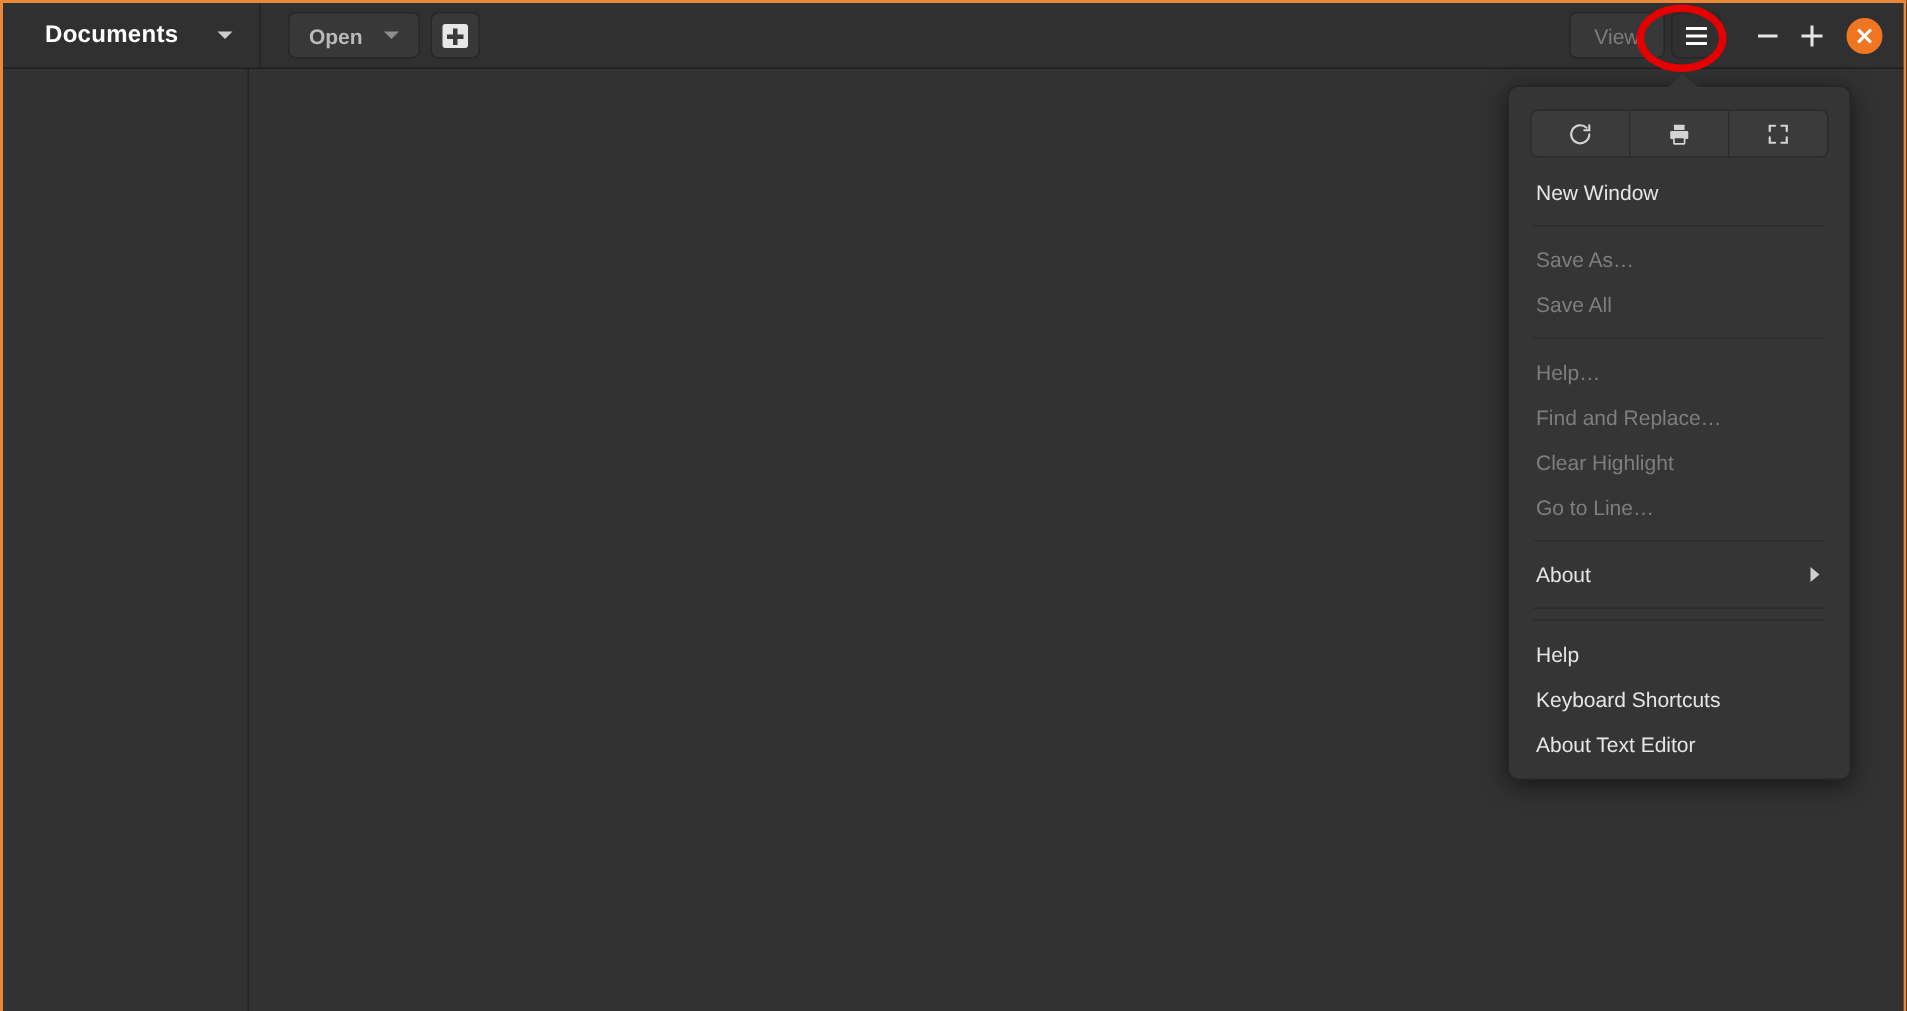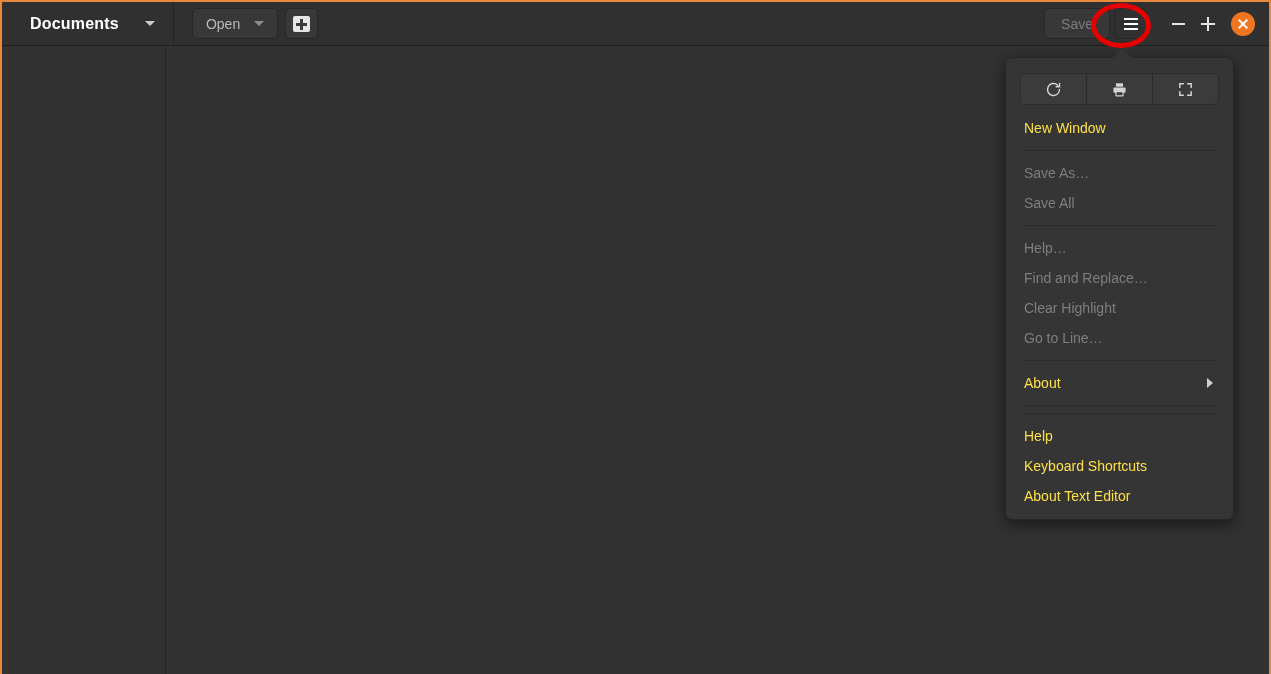--- a/index.html
+++ b/index.html
@@ -59,20 +59,21 @@
     width: 0; height: 0;
     border-left: 5px solid transparent;
     border-right: 5px solid transparent;
     border-top: 5px solid #cdcdcd;
   }
   .hb-group {
     display: flex;
     align-items: center;
     gap: 7px;
     margin-left: 18px;
+    font-weight: bold;
   }
   .btn {
     background: #383838;
     border: 1px solid #272727;
     border-radius: 5px;
     height: 31px;
     display: flex;
     align-items: center;
     justify-content: center;
     cursor: pointer;
@@ -252,21 +253,21 @@
     cursor: pointer;
   }
   .icon-cell:last-child { border-right: none; }
   .icon-cell svg { display: block; }
 
   .menu-list { padding: 0; }
   .menu-item {
     padding: 5px 18px;
     font-size: 14px;
     line-height: 20px;
-    color: #fde047;
+    color: #e5e5e5;
     cursor: pointer;
     display: flex;
     align-items: center;
     justify-content: space-between;
   }
   .menu-item.disabled { color: #7e7e7e; cursor: default; }
   .submenu-arrow {
     width: 0; height: 0;
     border-top: 5px solid transparent;
     border-bottom: 5px solid transparent;
@@ -313,21 +314,21 @@
         </div>
         <div class="btn newdoc-btn">
           <span class="newdoc-icon"></span>
         </div>
       </div>
     </div>
 
 
     <div class="hb-right">
       <div class="btn save-btn">
-        <span class="label">Save</span>
+        <span class="label">View</span>
       </div>
       <div class="menu-btn">
         <span></span>
         <span></span>
         <span></span>
       </div>
       <div class="win-btn">
         <span class="min-glyph"></span>
       </div>
       <div class="win-btn">

